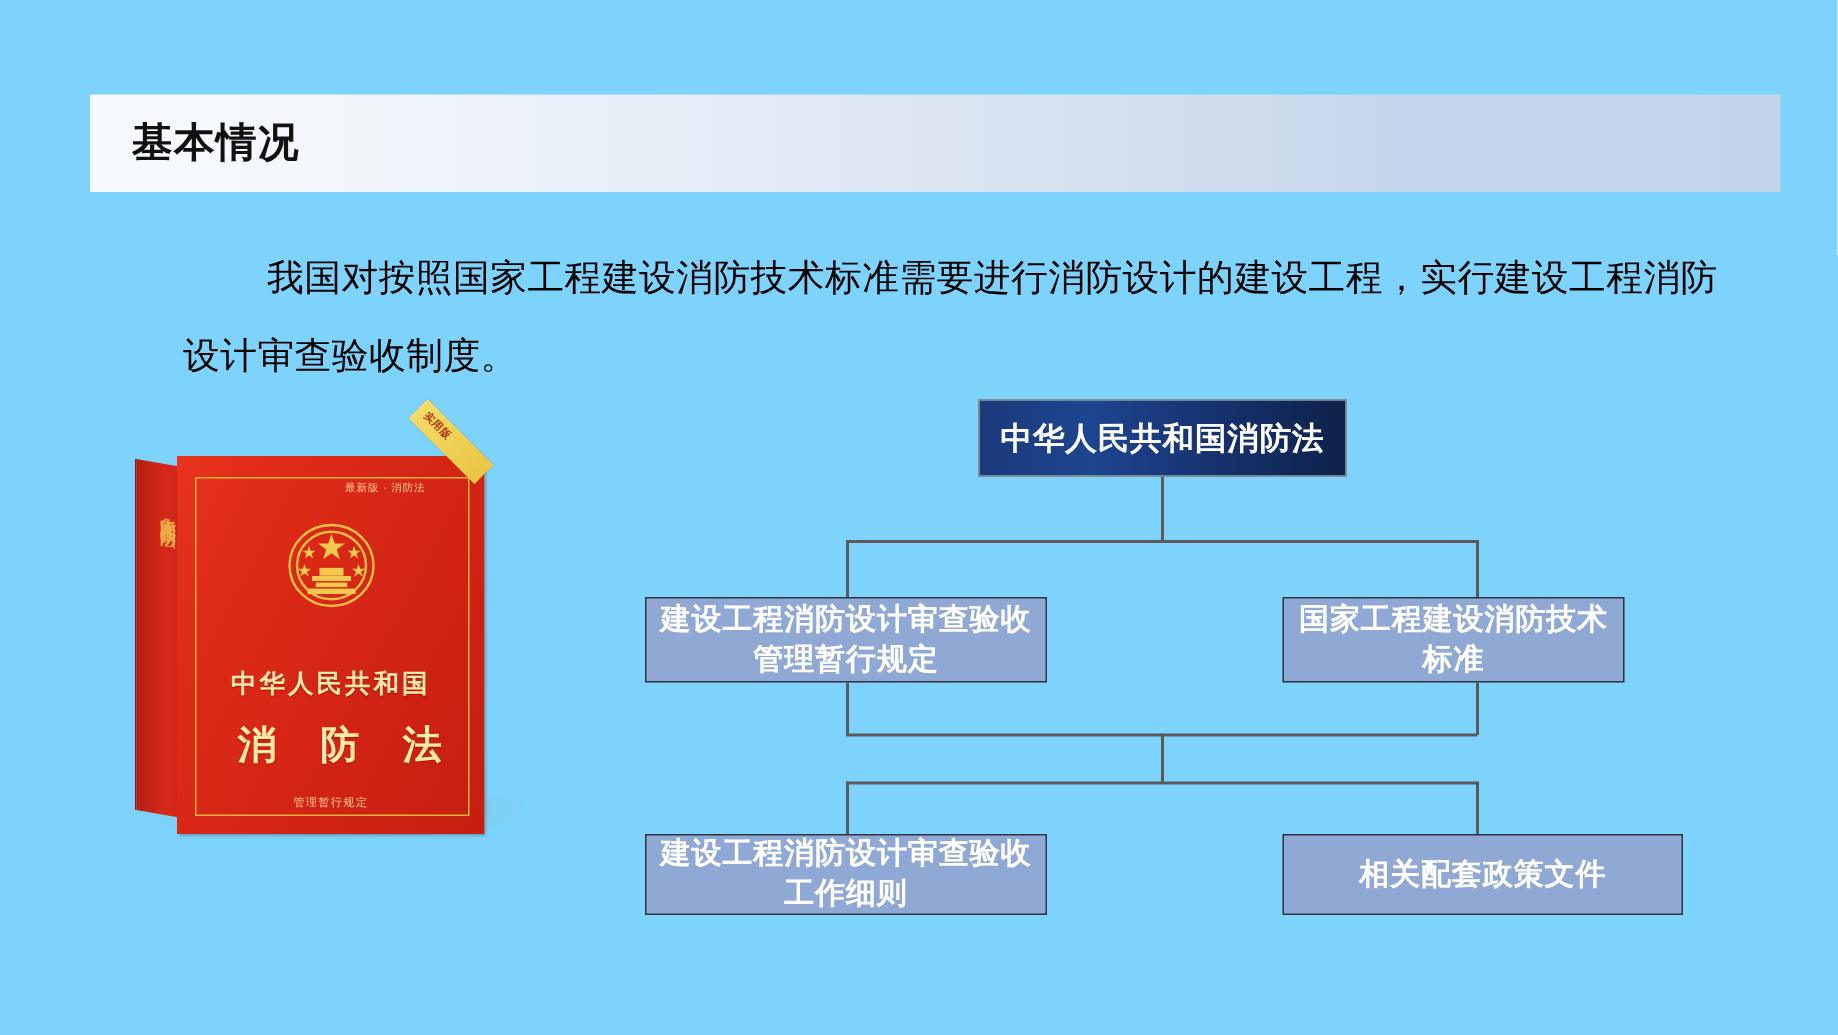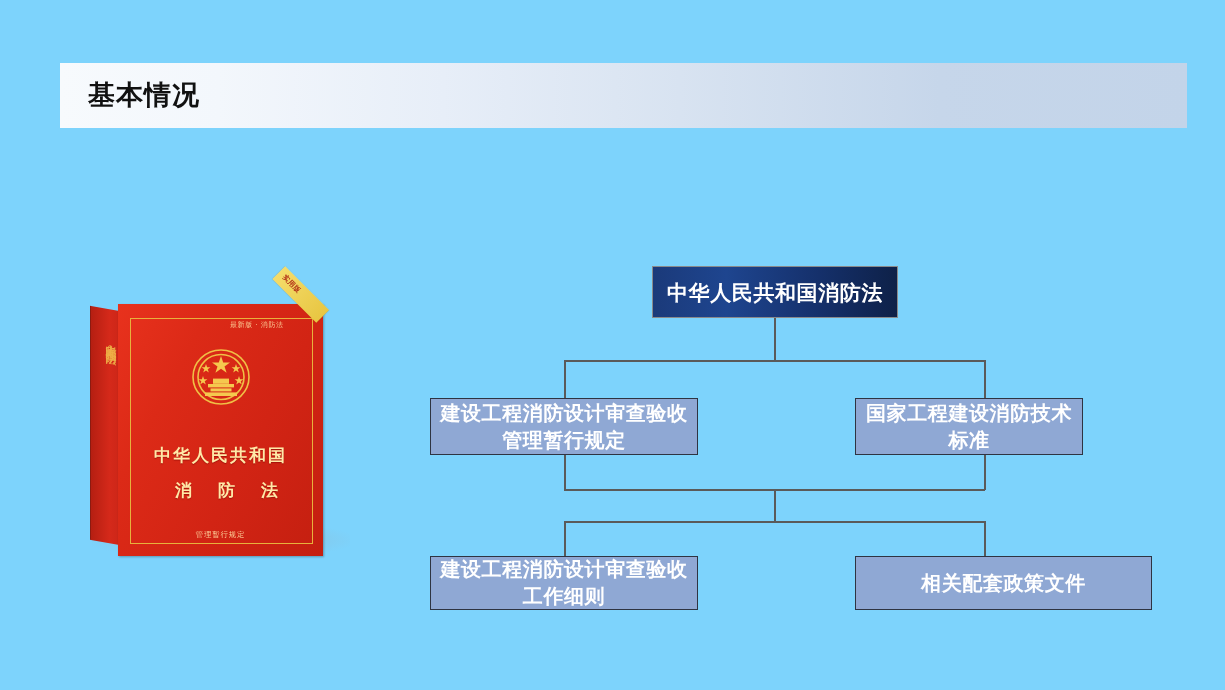--- a/index.html
+++ b/index.html
@@ -171,21 +171,21 @@
     letter-spacing: 2px;
     text-shadow: 0 1px 1px rgba(120,0,0,.5);
     font-family: "DejaVu Serif", "Liberation Serif", serif;
   }
   #book-title-sub {
     position: absolute;
     left: 12px;
     right: 0;
     top: 175px;
     text-align: center;
-    font-size: 17px;
+    font-size: 26px;
     font-weight: bold;
     color: #ffe9a8;
     letter-spacing: 10px;
     text-indent: 10px;
     text-shadow: 0 1px 1px rgba(120,0,0,.5);
     font-family: "DejaVu Serif", "Liberation Serif", serif;
   }
   #book-publisher {
     position: absolute;
     left: 0;
@@ -244,20 +244,21 @@
   }
 </style>
 </head>
 <body>
 
 <div id="slide">
 
   <div id="header-band"></div>
   <div id="page-title">基本情况</div>
 
+  <div id="body-paragraph">我国对按照国家工程建设消防技术标准需要进行消防设计的建设工程，实行建设工程消防设计审查验收制度。</div>
 
   <div id="book-figure">
     <div id="book-shadow"></div>
 
     <div id="book-spine">
       <div id="book-spine-text">中华人民共和国消防法</div>
     </div>
 
     <div id="book-cover">
       <div id="book-cover-inner-border"></div>
@@ -318,18 +319,18 @@
 
     <div class="node node-branch" style="left:855px; top:398px; width:228px; height:57px;">
       <span class="node-text">国家工程建设消防技术标准</span>
     </div>
 
     <div class="node node-branch" style="left:430px; top:556px; width:268px; height:54px;">
       <span class="node-text">建设工程消防设计审查验收
 工作细则</span>
     </div>
 
-    <div class="node node-branch" style="left:855px; top:556px; width:297px; height:54px;">
+    <div class="node node-branch" style="left:855px; top:556px; width:267px; height:54px;">
       <span class="node-text">相关配套政策文件</span>
     </div>
 
   </div>
 </div>
 
 </body></html>

